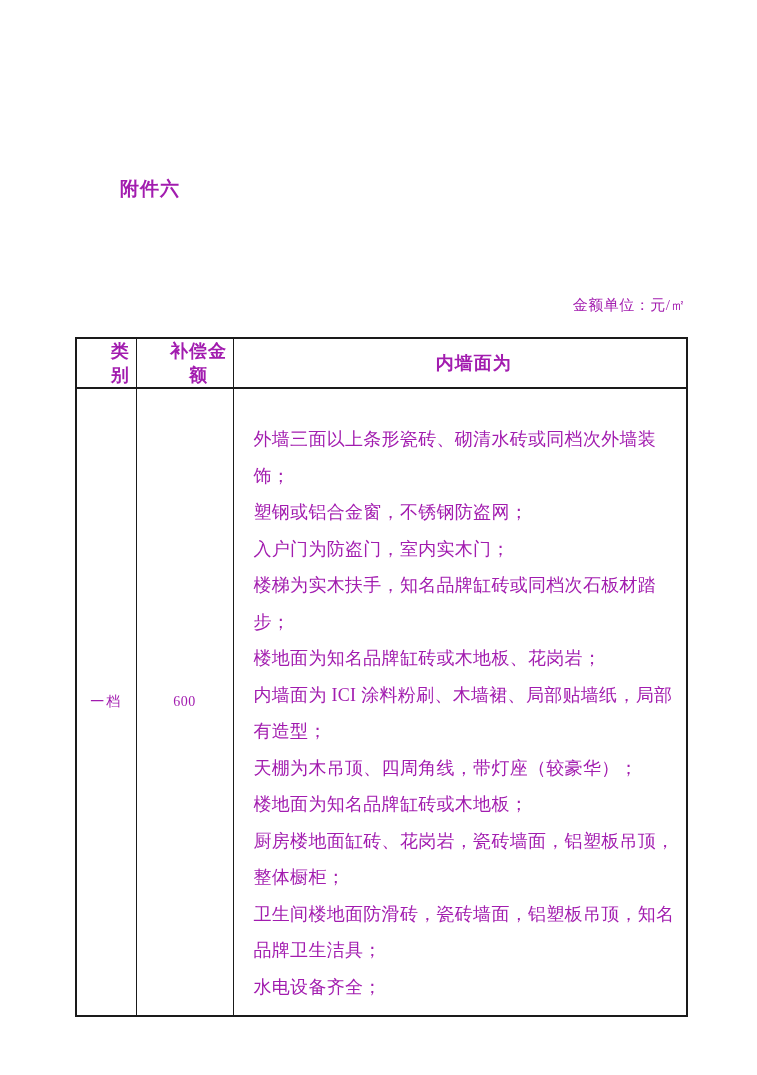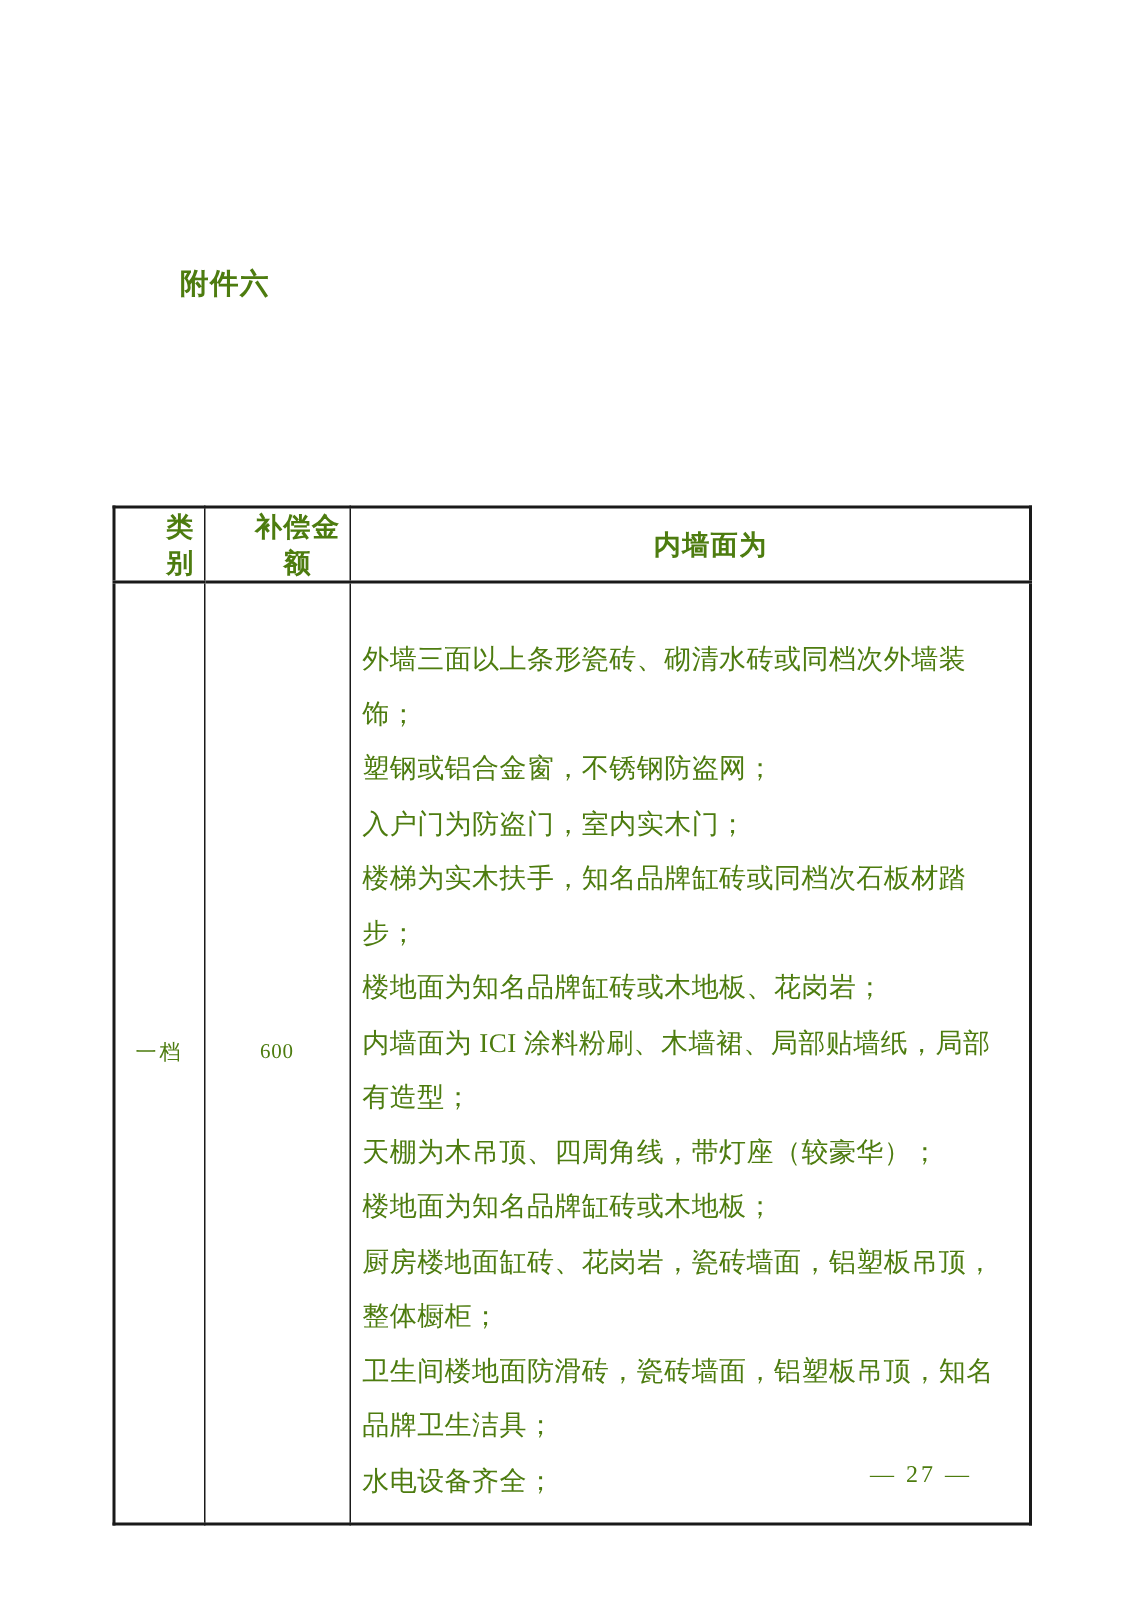--- a/index.html
+++ b/index.html
@@ -6,21 +6,21 @@
     margin: 0;
     padding: 0;
     background: #ffffff;
   }
   .sheet {
     position: relative;
     width: 757px;
     height: 1075px;
     background: #ffffff;
     font-family: "Liberation Serif", "DejaVu Serif", serif;
-    color: #4d7c0f;
+    color: #a21caf;
     overflow: hidden;
   }
   .attachment-label {
     position: absolute;
     top: 176px;
     left: 120px;
     font-family: "Liberation Sans", "DejaVu Sans", sans-serif;
     font-weight: bold;
     font-size: 19px;
     letter-spacing: 1px;
@@ -76,21 +76,21 @@
   .comp-table td.cell-category,
   .comp-table td.cell-amount {
     text-align: center;
     font-size: 14px;
     letter-spacing: 2px;
   }
   .comp-table td.cell-amount { letter-spacing: 0.5px; }
   .comp-table td.cell-features {
     height: 557px;
     vertical-align: top;
-    padding: 32px 8px 10px 8px;
+    padding: 32px 8px 10px 20px;
   }
   .feature-line {
     margin: 0;
     font-size: 18px;
     line-height: 36.5px;
     letter-spacing: 0.3px;
     text-align: left;
   }
   .page-number {
     position: absolute;
@@ -103,20 +103,21 @@
   }
 </style>
 </head>
 <body>
 
 <div class="sheet">
 
   <div class="attachment-label">附件六</div>
 
 
+  <div class="unit-note">金额单位：元/㎡</div>
 
   <table class="comp-table">
     <colgroup>
       <col class="col-category">
       <col class="col-amount">
       <col class="col-features">
     </colgroup>
     <thead>
       <tr>
         <th>类别</th>
@@ -138,15 +139,14 @@
           <p class="feature-line">天棚为木吊顶、四周角线，带灯座（较豪华）；</p>
           <p class="feature-line">楼地面为知名品牌缸砖或木地板；</p>
           <p class="feature-line">厨房楼地面缸砖、花岗岩，瓷砖墙面，铝塑板吊顶，整体橱柜；</p>
           <p class="feature-line">卫生间楼地面防滑砖，瓷砖墙面，铝塑板吊顶，知名品牌卫生洁具；</p>
           <p class="feature-line">水电设备齐全；</p>
         </td>
       </tr>
     </tbody>
   </table>
 
-  <div class="page-number">— 27 —</div>
 
 </div>
 
 </body></html>

